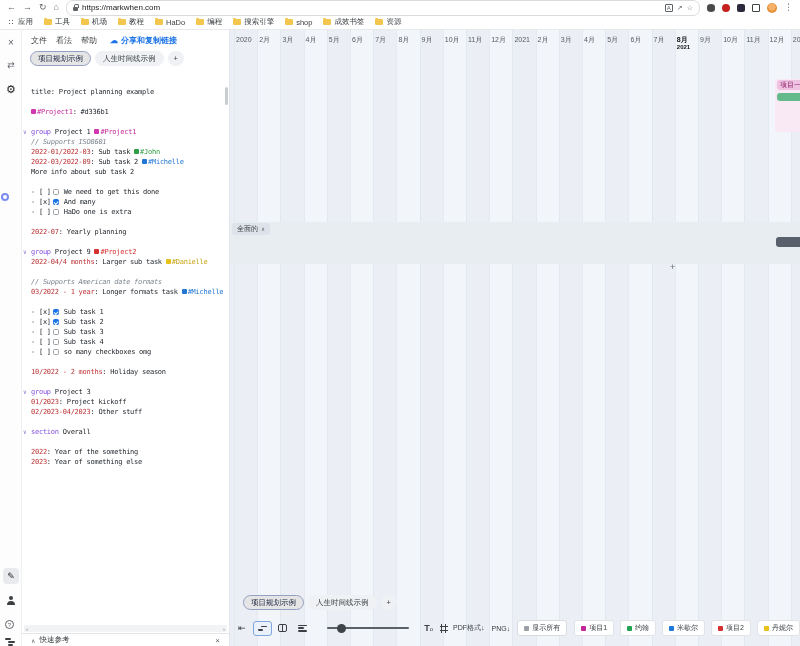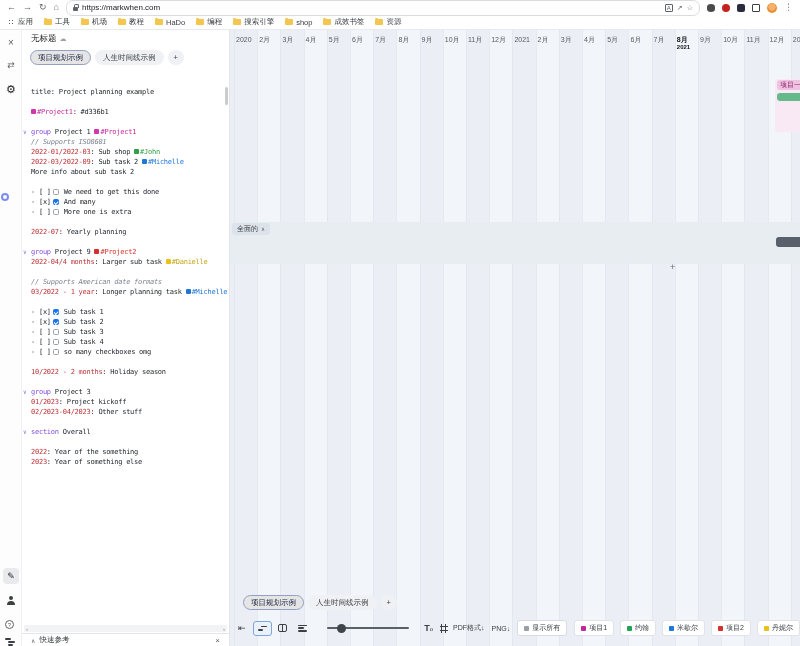--- a/index.html
+++ b/index.html
@@ -196,51 +196,56 @@
     <span class="person"></span>
     <span class="helpc">?</span>
     <span class="sitemap">
         <i></i>
         <i></i>
         <i></i>
       </span>
   </div>
 
   <div class="editor">
-    <div class="titlerow">
-      <span>无标题</span>
-      <span class="cld">☁</span>
+    <div class="menurow" id="menu-bar">
+        <span>文件</span>
+        <span>看法</span>
+        <span>帮助</span>
+      <span class="share">
+        <span class="cld">☁</span>
+        <span>分享和复制链接</span>
+      </span>
     </div>
     <div class="tabsrow" id="editor-tabs">
         <span class="chip sel">项目规划示例</span>
         <span class="chip">人生时间线示例</span>
         <span class="chip add">+</span>
       </div>
     <div class="code" id="code">
         <div class="cl"><span>title: Project planning example</span></div>
         <div class="cl"></div>
         <div class="cl"><span class="sq" style="background: rgb(211, 54, 177);"></span><span class="tk-m">#Project1</span><span>: #d336b1</span></div>
         <div class="cl"></div>
         <div class="cl"><span class="foldc">∨</span><span class="tk-kw">group </span><span>Project 1 </span><span class="sq" style="background: rgb(211, 54, 177);"></span><span class="tk-m">#Project1</span></div>
         <div class="cl"><span class="tk-cm">// Supports ISO8601</span></div>
-        <div class="cl"><span class="tk-date">2022-01/2022-03</span><span>: Sub shop </span><span class="sq" style="background: rgb(47, 158, 68);"></span><span class="tk-g">#John</span></div>
+        <div class="cl"><span class="tk-date">2022-01/2022-03</span><span>: Sub task </span><span class="sq" style="background: rgb(47, 158, 68);"></span><span class="tk-g">#John</span></div>
         <div class="cl"><span class="tk-date">2022-03/2022-09</span><span>: Sub task 2 </span><span class="sq" style="background: rgb(34, 119, 212);"></span><span class="tk-b">#Michelle</span></div>
         <div class="cl"><span>More info about sub task 2</span></div>
         <div class="cl"></div>
         <div class="cl"><span>- [ ]</span><span class="cbx"></span><span> We need to get this done</span></div>
         <div class="cl"><span>- [x]</span><span class="cbx on"></span><span> And many</span></div>
-        <div class="cl"><span>- [ ]</span><span class="cbx"></span><span> More one is extra</span></div>
+        <div class="cl"><span>- [ ]</span><span class="cbx"></span><span> HaDo one is extra</span></div>
         <div class="cl"></div>
         <div class="cl"><span class="tk-date">2022-07</span><span>: Yearly planning</span></div>
         <div class="cl"></div>
         <div class="cl"><span class="foldc">∨</span><span class="tk-kw">group </span><span>Project 9 </span><span class="sq" style="background: rgb(214, 47, 47);"></span><span class="tk-r">#Project2</span></div>
         <div class="cl"><span class="tk-date">2022-04/4 months</span><span>: Larger sub task </span><span class="sq" style="background: rgb(232, 194, 26);"></span><span class="tk-y">#Danielle</span></div>
         <div class="cl"></div>
         <div class="cl"><span class="tk-cm">// Supports American date formats</span></div>
-        <div class="cl"><span class="tk-date">03/2022 - 1 year</span><span>: Longer planning task </span><span class="sq" style="background: rgb(34, 119, 212);"></span><span class="tk-b">#Michelle</span></div>
+        <div class="cl"><span class="tk-date">03/2022 - 1 year</span><span>: Longer formats task </span><span class="sq" style="background: rgb(34, 119, 212);"></span><span class="tk-b">#Michelle</span></div>
         <div class="cl"></div>
         <div class="cl"><span>- [x]</span><span class="cbx on"></span><span> Sub task 1</span></div>
         <div class="cl"><span>- [x]</span><span class="cbx on"></span><span> Sub task 2</span></div>
         <div class="cl"><span>- [ ]</span><span class="cbx"></span><span> Sub task 3</span></div>
         <div class="cl"><span>- [ ]</span><span class="cbx"></span><span> Sub task 4</span></div>
         <div class="cl"><span>- [ ]</span><span class="cbx"></span><span> so many checkboxes omg</span></div>
         <div class="cl"></div>
         <div class="cl"><span class="tk-date">10/2022 - 2 months</span><span>: Holiday season</span></div>
         <div class="cl"></div>
         <div class="cl"><span class="foldc">∨</span><span class="tk-kw">group </span><span>Project 3</span></div>

